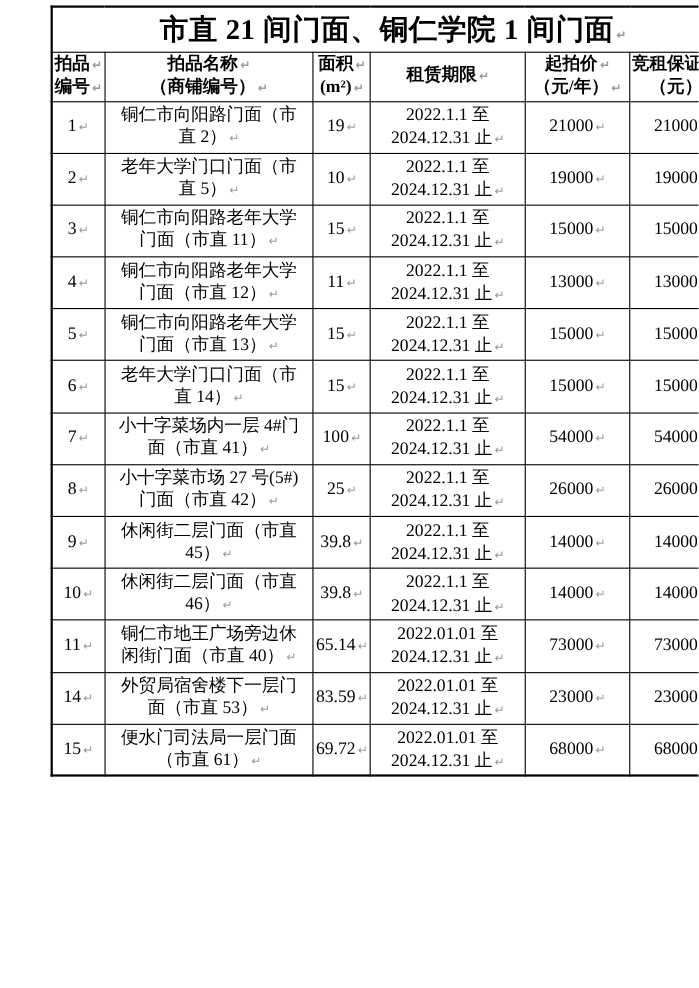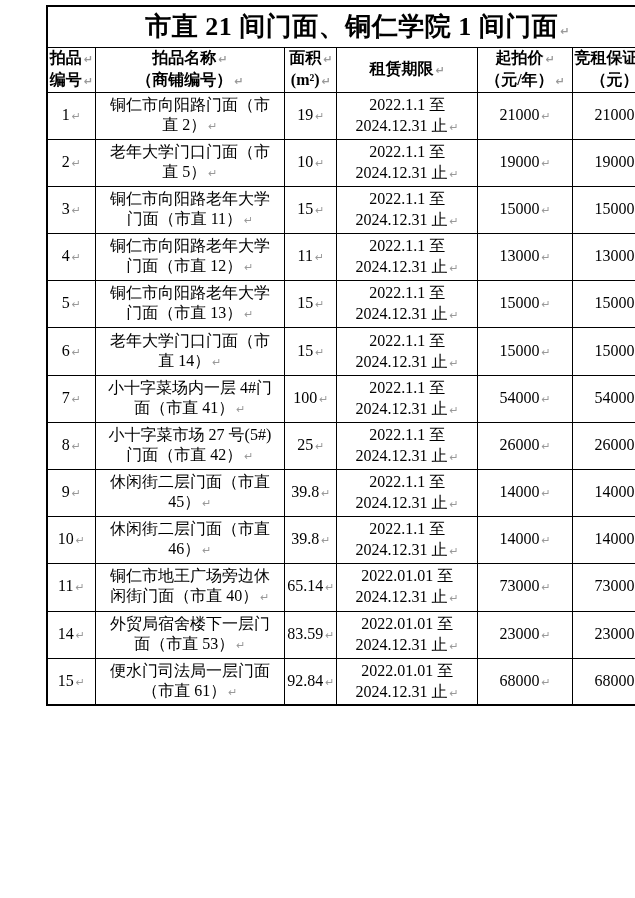--- a/index.html
+++ b/index.html
@@ -213,21 +213,21 @@
     <td><span class="pmark">83.59</span></td>
     <td><span class="pmark pre lease">2022.01.01 至
 2024.12.31 止</span></td>
     <td class="red"><span class="pmark">23000</span></td>
     <td><span class="pmark">23000</span></td>
   </tr>
           <tr>
     <td><span class="pmark">15</span></td>
     <td><span class="pmark pre">便水门司法局一层门面
 （市直 61）</span></td>
-    <td><span class="pmark">92.84</span></td>
+    <td><span class="pmark">69.72</span></td>
     <td><span class="pmark pre lease">2022.01.01 至
 2024.12.31 止</span></td>
     <td class="red"><span class="pmark">68000</span></td>
     <td><span class="pmark">68000</span></td>
   </tr>
         </tbody>
     </table>
 
     <div class="gutter">
         <div class="rowmark" style="height: 41px;">

